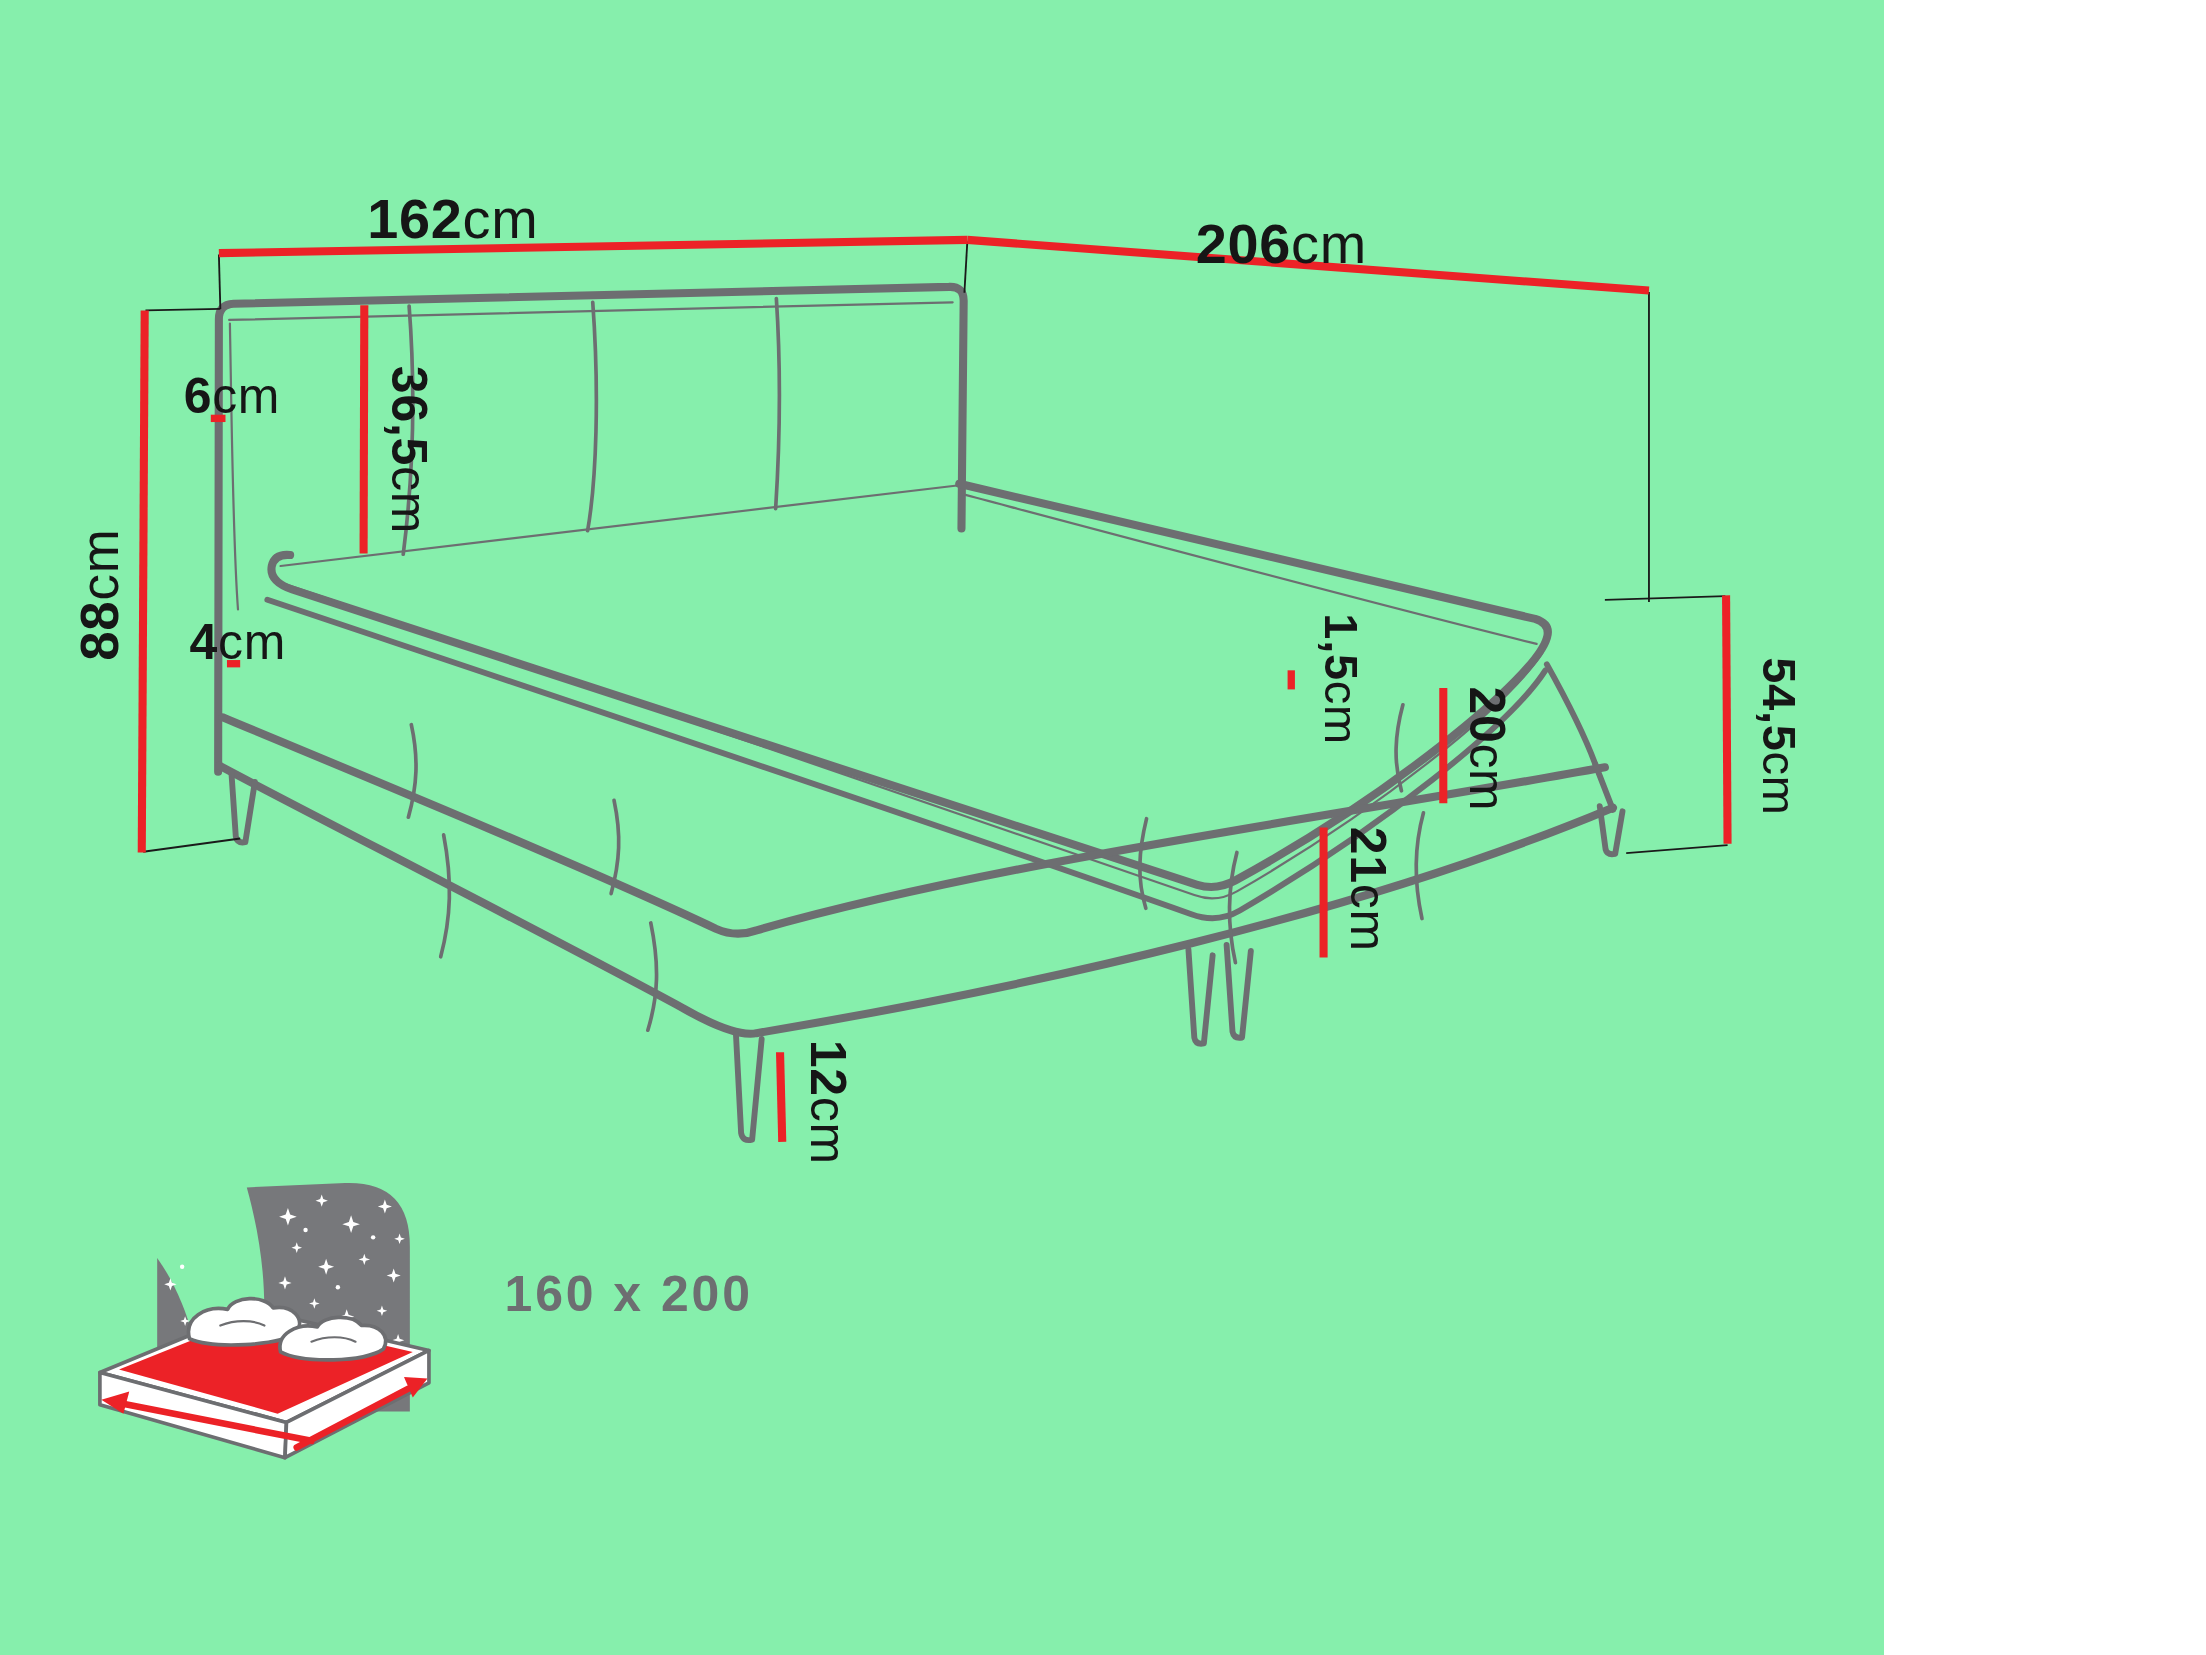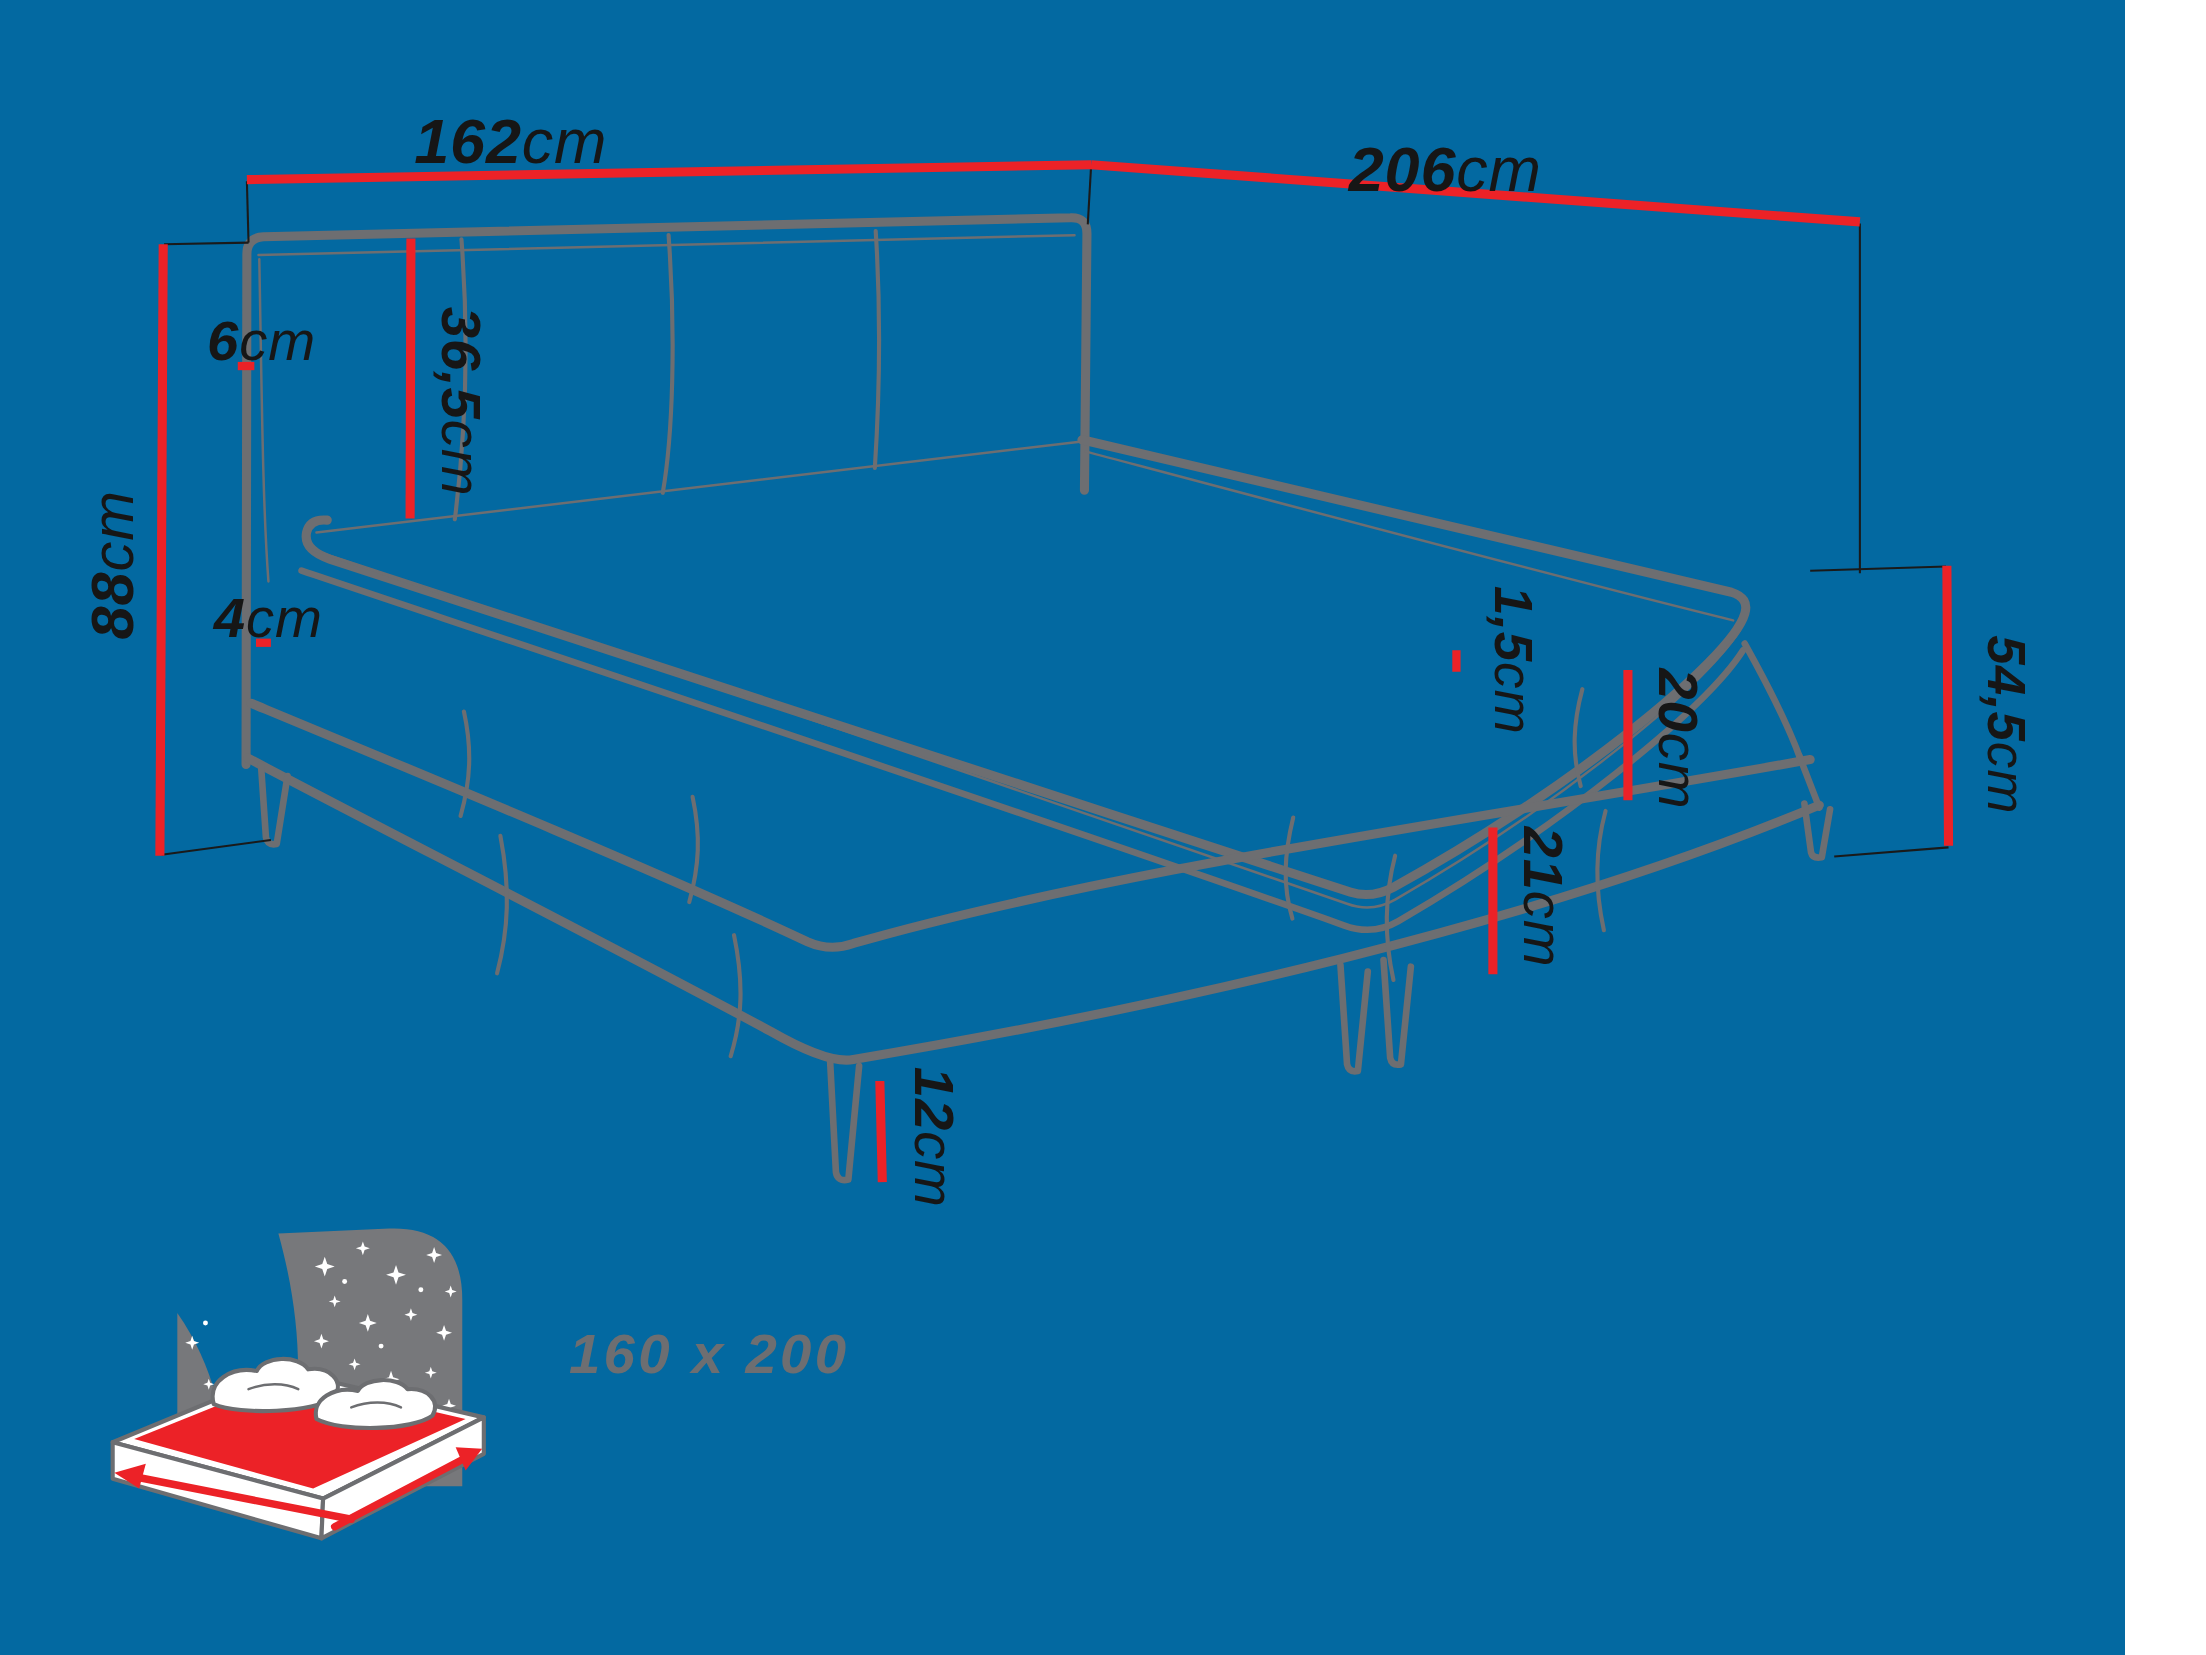--- a/index.html
+++ b/index.html
@@ -1,17 +1,17 @@
 <!DOCTYPE html>
 <html style="font-size:13.8px"><head>
 <meta charset="utf-8">
 <style>
   html,body{margin:0;padding:0;background:#ffffff;}
-  .stage{position:relative;width:2125px;height:1655px;background:#0369a1;overflow:hidden;
-         font-family:"Liberation Sans",sans-serif;font-style:italic;}
+  .stage{position:relative;width:1884px;height:1655px;background:#86efac;overflow:hidden;
+         font-family:"Liberation Sans",sans-serif;}
   svg{position:absolute;left:0;top:0;width:100%;height:100%;}
 
   
   .g-thick{stroke:#6d6e71;stroke-width:11;fill:none;stroke-linecap:round;stroke-linejoin:round}
   .g-med{stroke:#6d6e71;stroke-width:8;fill:none;stroke-linecap:round;stroke-linejoin:round}
   .g-seam{stroke:#6d6e71;stroke-width:5;fill:none;stroke-linecap:round}
   .g-thin{stroke:#6d6e71;stroke-width:3;fill:none;stroke-linecap:round}
 
   
   .redl{stroke:#ec2227;stroke-width:11;fill:none;stroke-linecap:butt}

